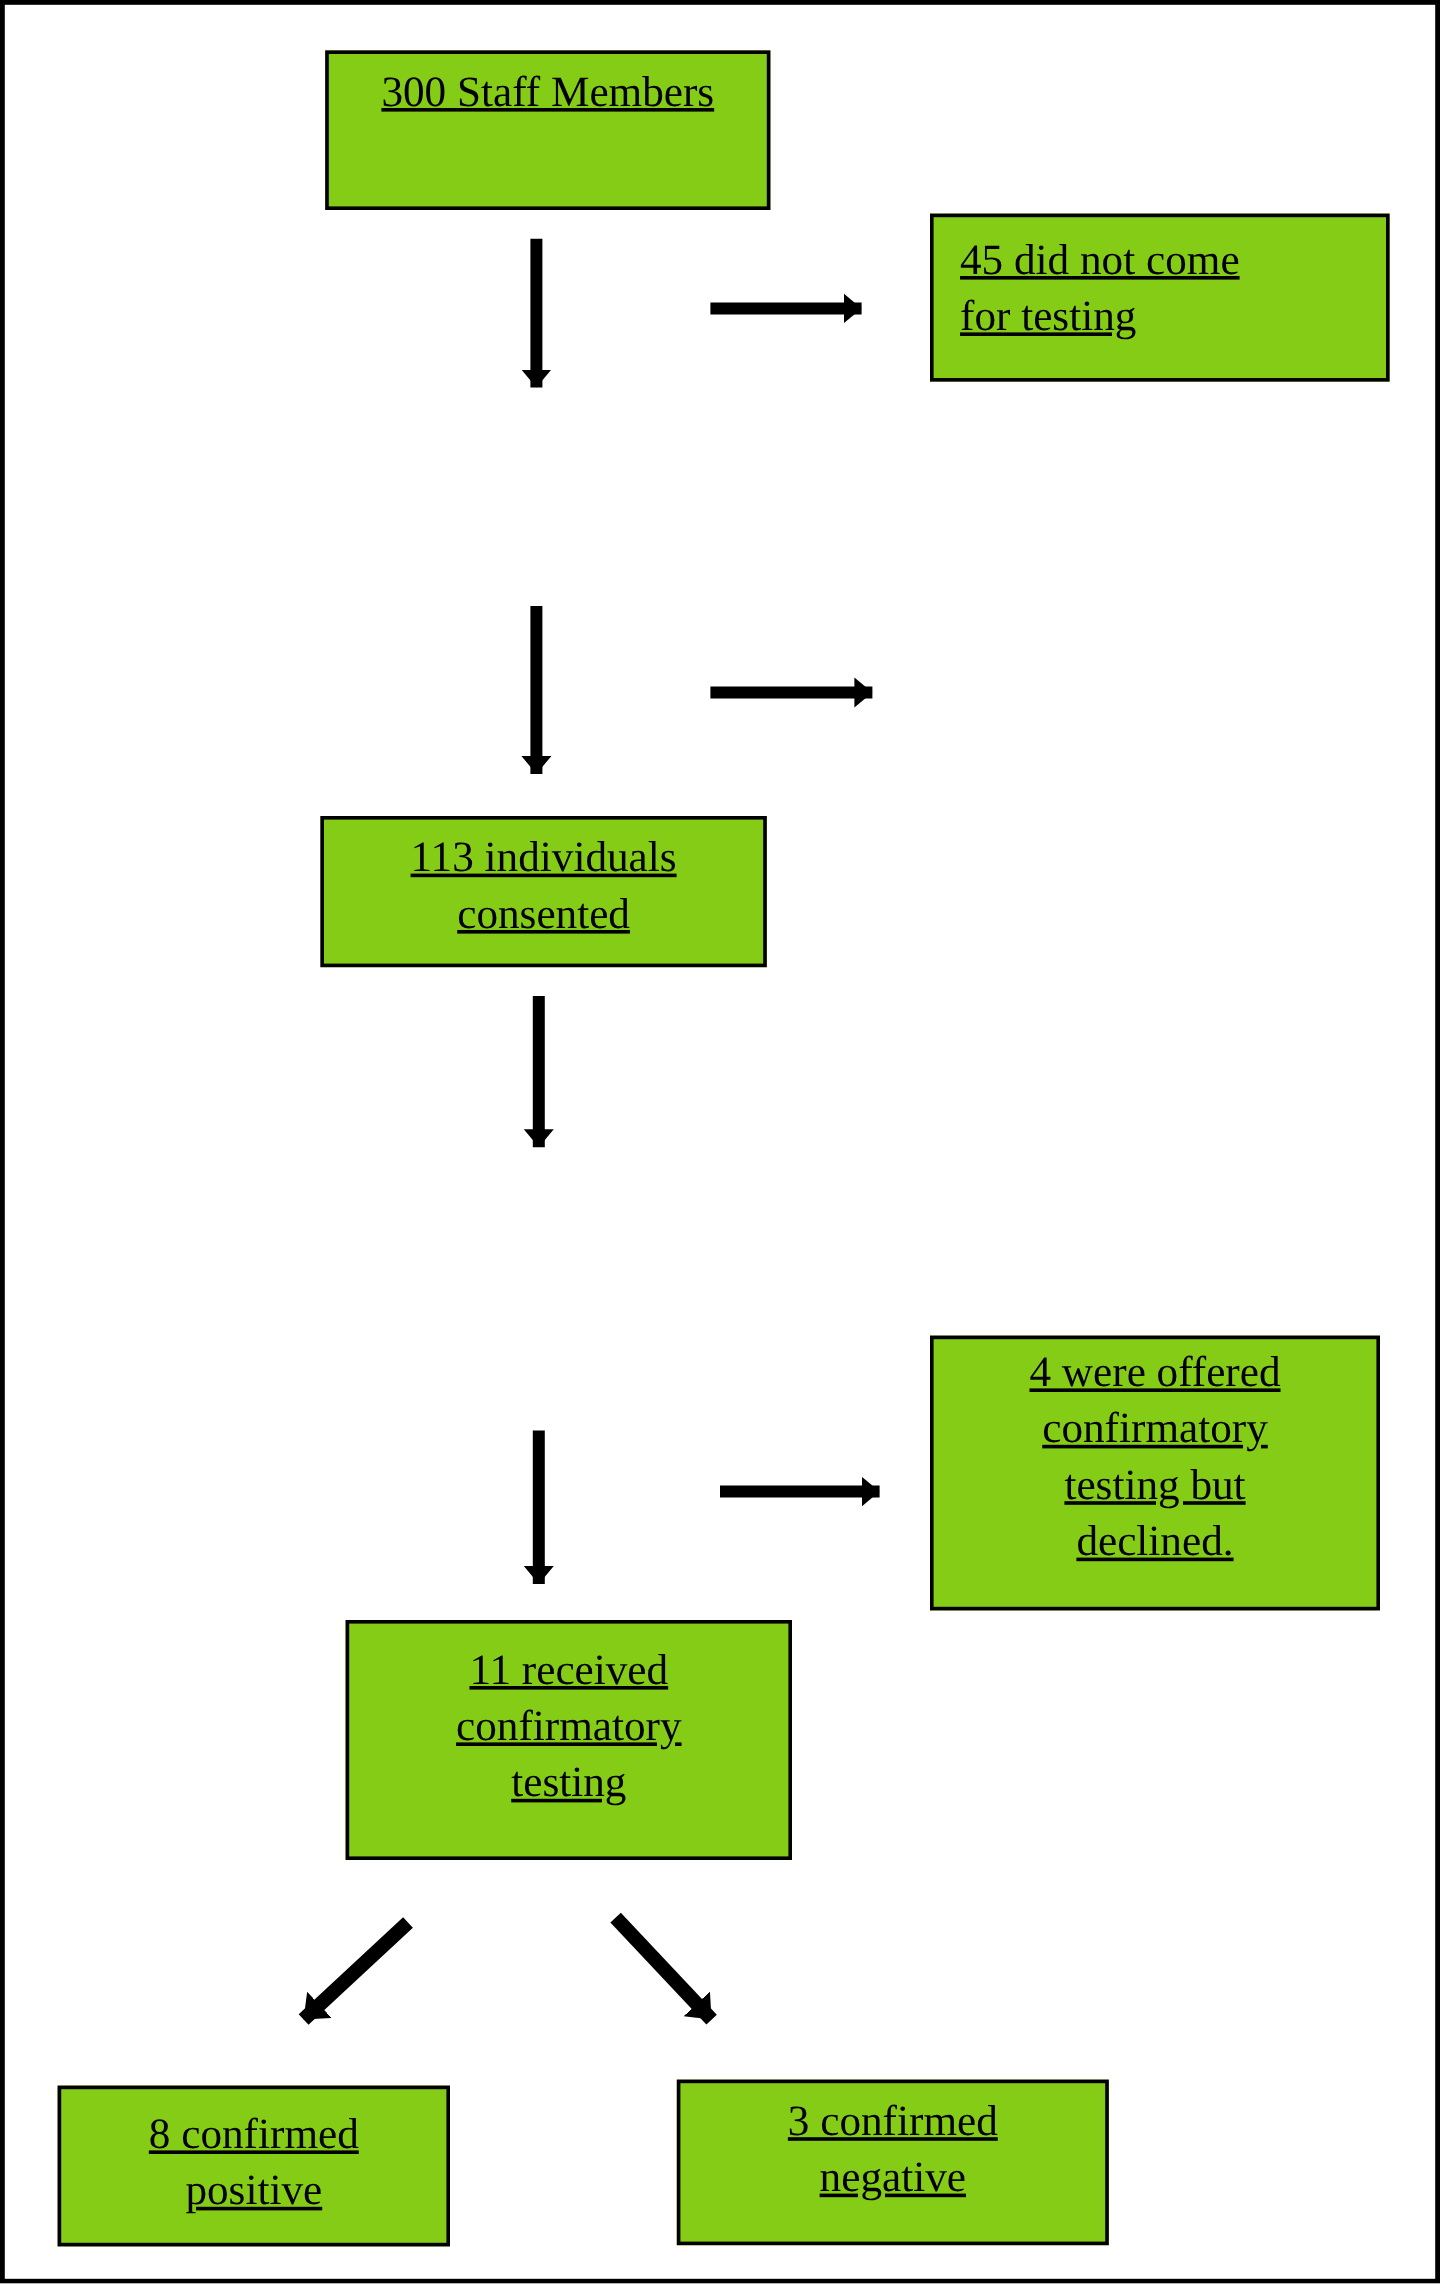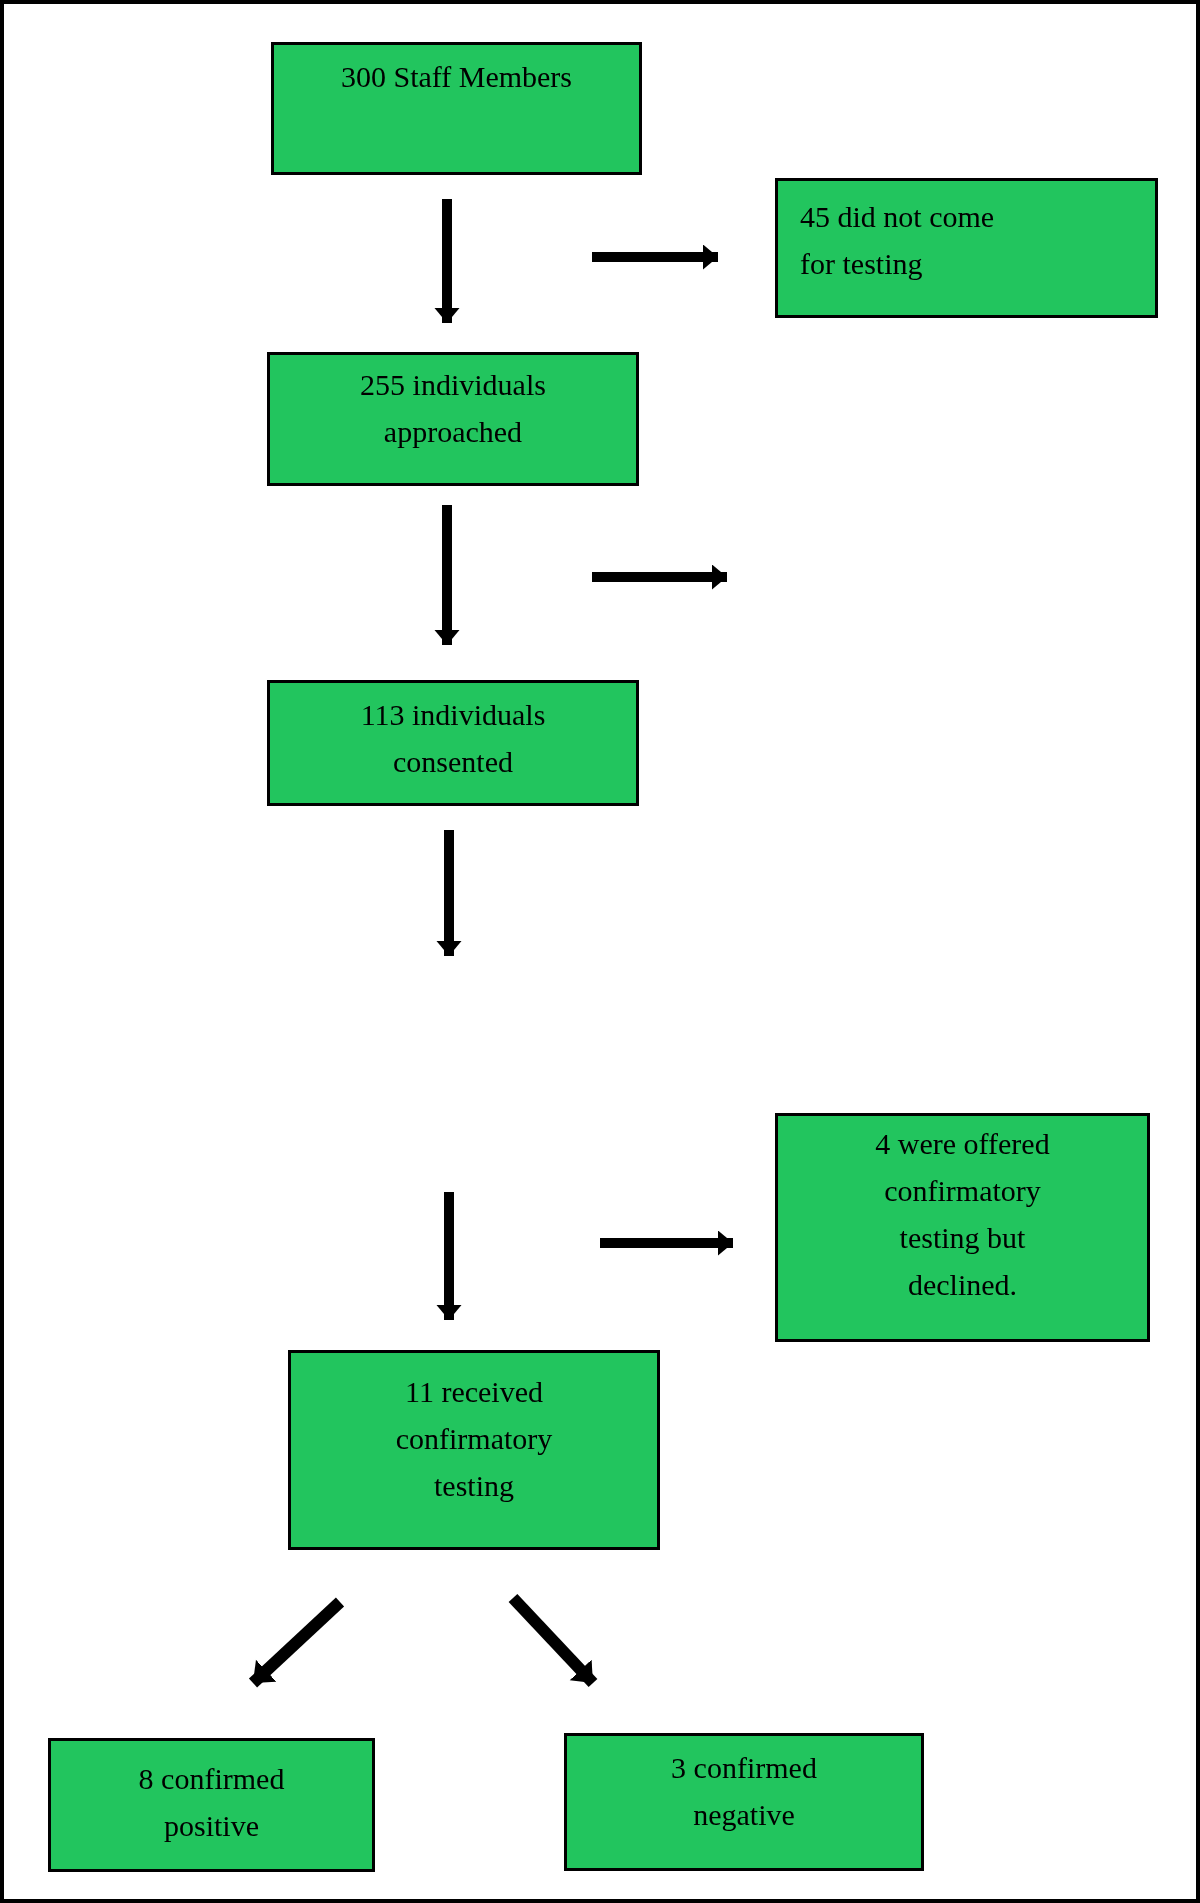--- a/index.html
+++ b/index.html
@@ -11,26 +11,27 @@
     background: #ffffff;
     border: 4px solid #000000;
     font-family: "Liberation Serif", "DejaVu Serif", serif;
     color: #000000;
     overflow: hidden;
   }
   .box {
     position: absolute;
     box-sizing: border-box;
     border: 3px solid #000000;
-    background: #22c55e;
-    font-size: 30px;
+    background: #84cc16;
+    font-size: 36px;
     line-height: 47px;
     text-align: center;
     white-space: pre-line;
     padding-top: 8px;
+    text-decoration: underline;
   }
   
   .box-a { left: 267px; top: 38px;   width: 371px; height: 133px; padding-top: 8px; }
   .box-b { left: 263px; top: 348px;  width: 372px; height: 134px; padding-top: 6px; }
   .box-c { left: 263px; top: 676px;  width: 372px; height: 126px; padding-top: 8px; }
   .box-d { left: 263px; top: 989px;  width: 372px; height: 137px; padding-top: 13px; }
   .box-e { left: 284px; top: 1346px; width: 372px; height: 200px; padding-top: 15px; }
   
   .box-r1 { left: 771px; top: 174px;  width: 383px; height: 140px; text-align: left; padding-left: 22px; padding-top: 12px; }
   .box-r2 { left: 771px; top: 465px;  width: 383px; height: 241px; padding-top: 16px; }
@@ -50,22 +51,20 @@
   .shaft-thick { stroke-width: 12px; }
 </style>
 </head>
 <body>
 
 <div class="canvas">
 
   <div class="box box-a">300 Staff Members</div>
   <div class="box box-r1">45 did not come
 for testing</div>
-  <div class="box box-b">255 individuals
-approached</div>
   <div class="box box-c">113 individuals
 consented</div>
   <div class="box box-r3">4 were offered
 confirmatory
 testing but
 declined.</div>
   <div class="box box-e">11 received
 confirmatory
 testing</div>
   <div class="box box-f">8 confirmed

